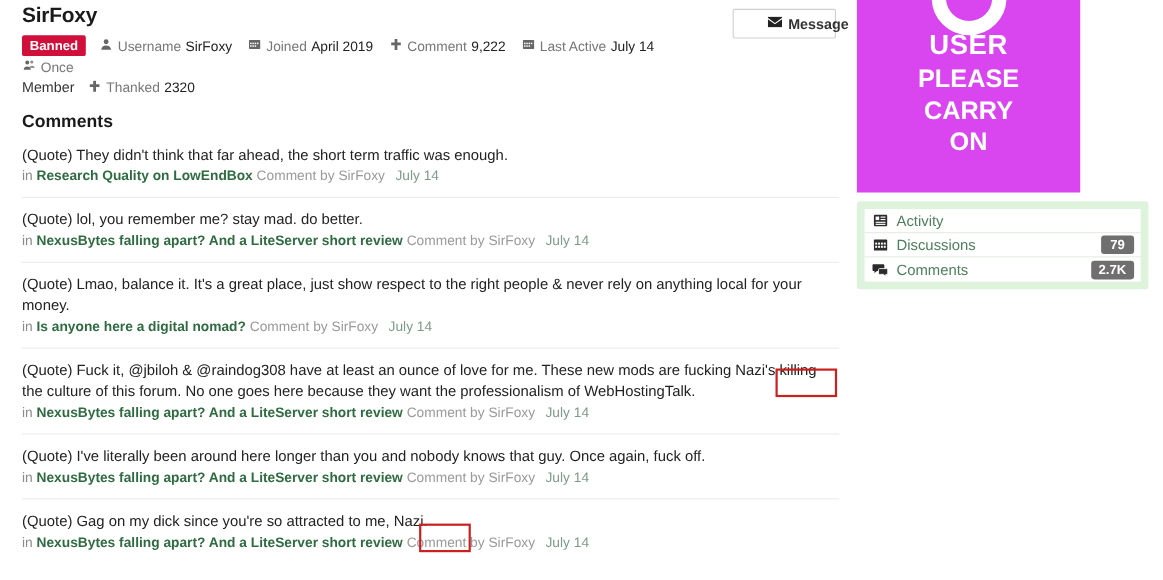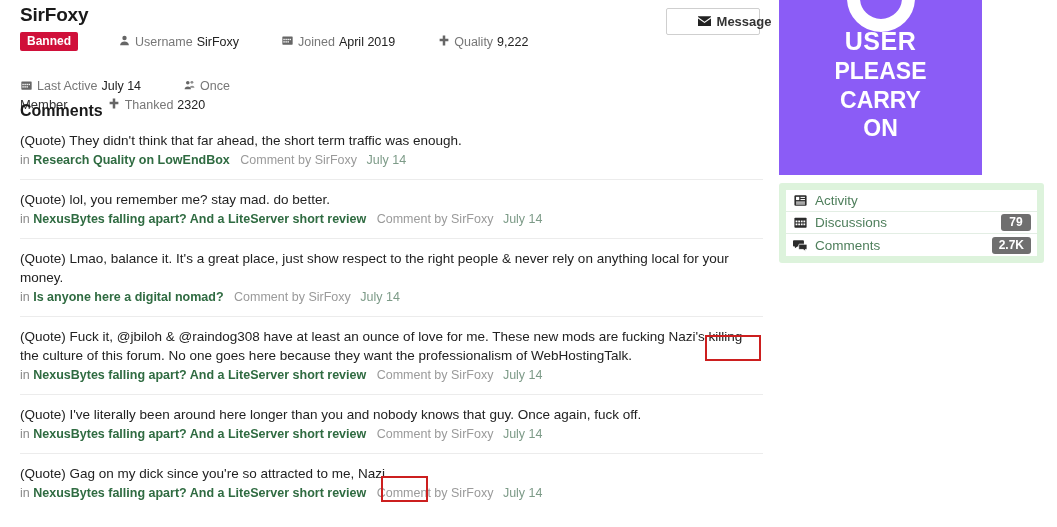--- a/index.html
+++ b/index.html
@@ -25,21 +25,20 @@
 
   .meta-row {
     display: flex;
     flex-wrap: wrap;
     align-items: center;
     column-gap: 0px;
     row-gap: 3px;
     font-size: 12.5px;
     color: #555;
     max-width: 620px;
-    gap: 28px;
   }
   .badge {
     display: inline-block;
     background: #d0103a;
     color: #fff;
     font-size: 12px;
     font-weight: bold;
     padding: 2px 7px 3px 7px;
     border-radius: 2px;
     margin-right: 12px;
@@ -118,21 +117,21 @@
     line-height: 17px;
     color: #8a8a8a;
   }
   .c-meta .in { color: #8a8a8a; }
   .c-meta .topic {
     color: #2f6b41;
     font-weight: bold;
     text-decoration: none;
     cursor: pointer;
   }
-  .c-meta .by { color: #9a9a9a; margin-left: 7px; }
+  .c-meta .by { color: #9a9a9a; }
   .c-meta .by .u { color: #9a9a9a; }
   .c-meta .date { color: #7d9b88; margin-left: 6px; }
 
   
   .anno-box {
     position: absolute;
     border: 2px solid #cc1f1f;
     background: transparent;
     pointer-events: none;
   }
@@ -253,21 +252,21 @@
         <span class="meta-lbl">Joined</span>
         <span class="meta-val">April 2019</span>
       </span>
 
       <span class="meta-item">
         <span class="mi">
           <svg width="10" height="11" viewBox="0 0 16 16" fill="#666">
               <path d="M6 0h4v5h5v4h-5v7H6V9H1V5h5z"></path>
             </svg>
         </span>
-        <span class="meta-lbl">Quality</span>
+        <span class="meta-lbl">Comment</span>
         <span class="meta-val">9,222</span>
       </span>
 
       <span class="meta-item">
         <span class="mi">
           <svg width="11" height="11" viewBox="0 0 16 16" fill="#666">
               <rect x="0.5" y="2" width="15" height="12" rx="1"></rect>
               <rect x="2" y="5.5" width="2" height="2" fill="#fff"></rect>
               <rect x="5" y="5.5" width="2" height="2" fill="#fff"></rect>
               <rect x="8" y="5.5" width="2" height="2" fill="#fff"></rect>
@@ -380,21 +379,21 @@
         <span class="by"><span>Comment by</span> <span class="u">SirFoxy</span></span>
         <span class="date">July 14</span>
       </div>
     </div>
 
   </div>
 
   <div class="anno-box" id="anno-0" style="left: 705px; top: 335px; width: 56px; height: 26px; border-color: rgb(204, 31, 31);"></div>
   <div class="anno-box" id="anno-1" style="left: 381px; top: 476px; width: 47px; height: 26px; border-color: rgb(204, 31, 31);"></div>
 
-  <div class="promo" style="background: #8b5cf6;">
+  <div class="promo" style="background: #d946ef;">
     <div class="ring"></div>
     <div class="ptext">
       <div class="l1">USER</div>
       <div class="l3">PLEASE</div>
       <div class="l4">CARRY</div>
       <div class="l5">ON</div>
     </div>
   </div>
 
   <div class="panel" style="background: rgb(221, 243, 220);">

